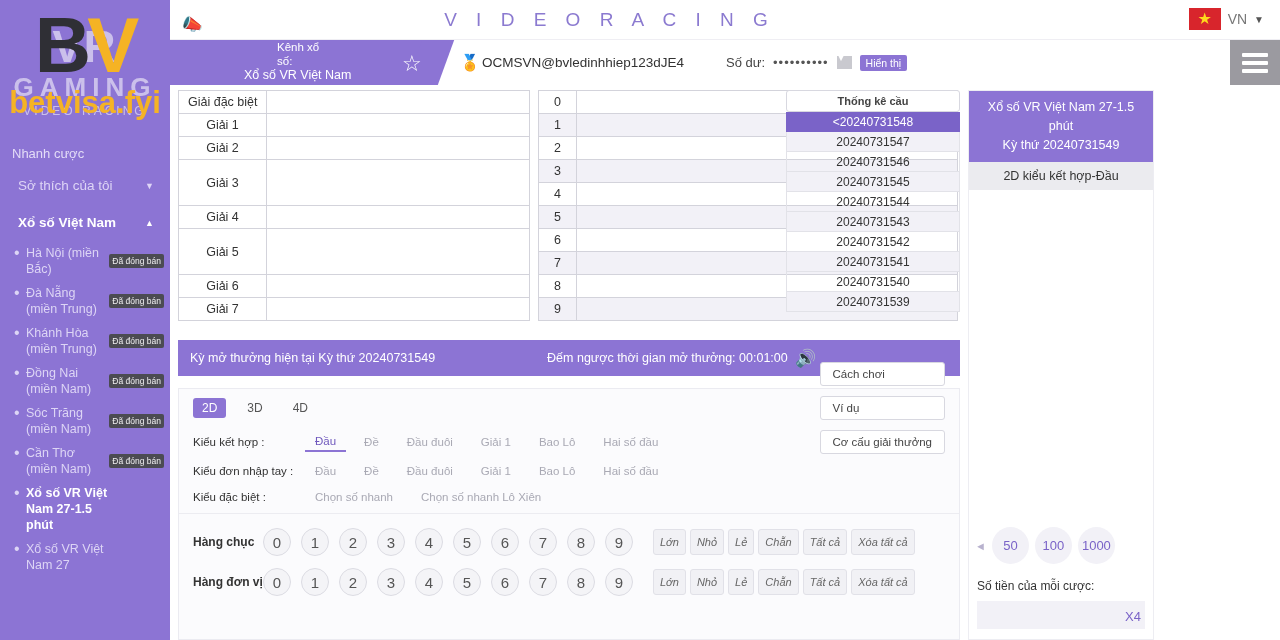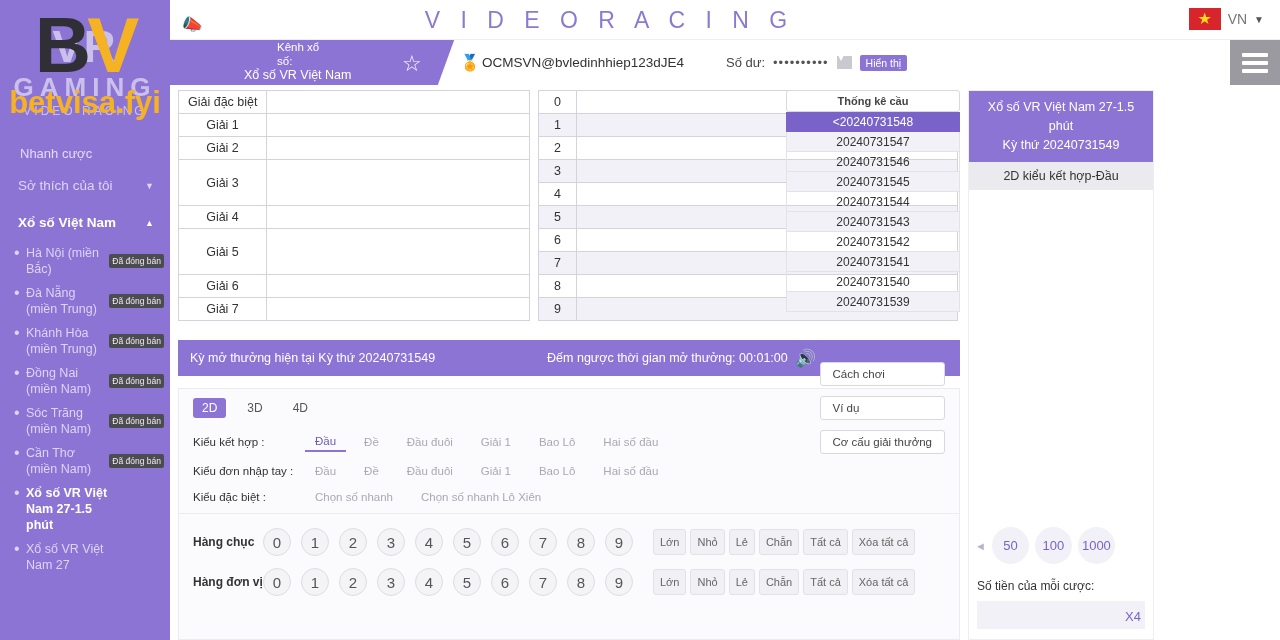--- a/index.html
+++ b/index.html
@@ -26,21 +26,21 @@
   .watermark{
     position:absolute; left:0; top:8px; width:170px; text-align:center;
     pointer-events:none;
   }
   .wm-bv{ font-size:78px; font-weight:bold; line-height:74px; letter-spacing:-4px;}
   .wm-b{ color:#2f2f35; }
   .wm-v{ color:#f5b324; }
   .wm-txt{ color:#f5b324; font-size:31px; font-weight:bold; line-height:34px; margin-top:4px;}
 
   .side-link{
-    color:#e3dcf7; padding:6px 20px; font-size:13px; cursor:pointer;
+    color:#e3dcf7; padding:6px 12px; font-size:13px; cursor:pointer;
   }
   .side-row{
     display:flex; align-items:center; justify-content:space-between;
     color:#ded5f6; padding:11px 16px 11px 18px; font-size:13.5px; cursor:pointer;
   }
   .side-row.active{ color:#fff; font-weight:bold; }
   .caret{ font-size:9px; }
   .lot-item{
     display:flex; align-items:flex-start; padding:4px 6px 4px 14px;
     color:#ddd5f5; font-size:12.5px; cursor:pointer; position:relative;
@@ -56,21 +56,21 @@
 
   
   #topbar{
     position:absolute; left:170px; top:0; width:1110px; height:40px;
     background:#fff; border-bottom:1px solid #efeef3;
   }
   .megaphone{ position:absolute; left:12px; top:14px; font-size:17px; color:#2b2b2b; transform:scaleX(-1);}
   .vr-title{
     position:absolute; left:0; top:0; width:879px; height:40px;
     display:flex; align-items:center; justify-content:center;
-    color:#8b7ad0; font-size:23px; letter-spacing:7px;
+    color:#8b7ad0; font-size:19px; letter-spacing:7px;
   }
   .lang{
     position:absolute; right:16px; top:8px; display:flex; align-items:center; gap:7px;
   }
   .flag{
     width:32px; height:22px; background:#d8252c; position:relative;
   }
   .flag .star{
     position:absolute; left:50%; top:50%; transform:translate(-50%,-50%);
     color:#ffd91c; font-size:16px; line-height:16px;
@@ -161,21 +161,21 @@
 
   .numrow{ display:flex; align-items:center; padding:6px 14px; }
   .numrow .lbl{ width:70px; font-size:12px; font-weight:bold; color:#333;}
   .ball{
     width:28px;height:28px;border-radius:50%;background:#f4f4f7;border:1px solid #dcdce3;
     display:flex;align-items:center;justify-content:center;font-size:15px;color:#555;
     margin-right:10px; cursor:pointer;
   }
   .qbtns{ display:flex; gap:4px; margin-left:10px;}
   .qb{ background:#f1f1f5; border:1px solid #e1e1e8; border-radius:3px; font-size:11px;
-       color:#666; padding:6px 6px; cursor:pointer; white-space:nowrap;}
+       color:#666; padding:6px 6px; cursor:pointer; white-space:nowrap;font-style:italic;}
 
   
   #right{
     position:absolute; left:968px; top:90px; width:186px; height:550px;
     background:#fff; border:1px solid #ededf2;
   }
   .rp-head{ background:#8c74d4; color:#fff; text-align:center; padding:7px 6px;
             font-size:12.5px; line-height:19px;}
   .rp-sub{ background:#ebebef; text-align:center; font-size:12.5px; color:#333; padding:7px 0;}
   .rp-sel{ padding:10px 8px; font-size:12.5px; color:#333;}

